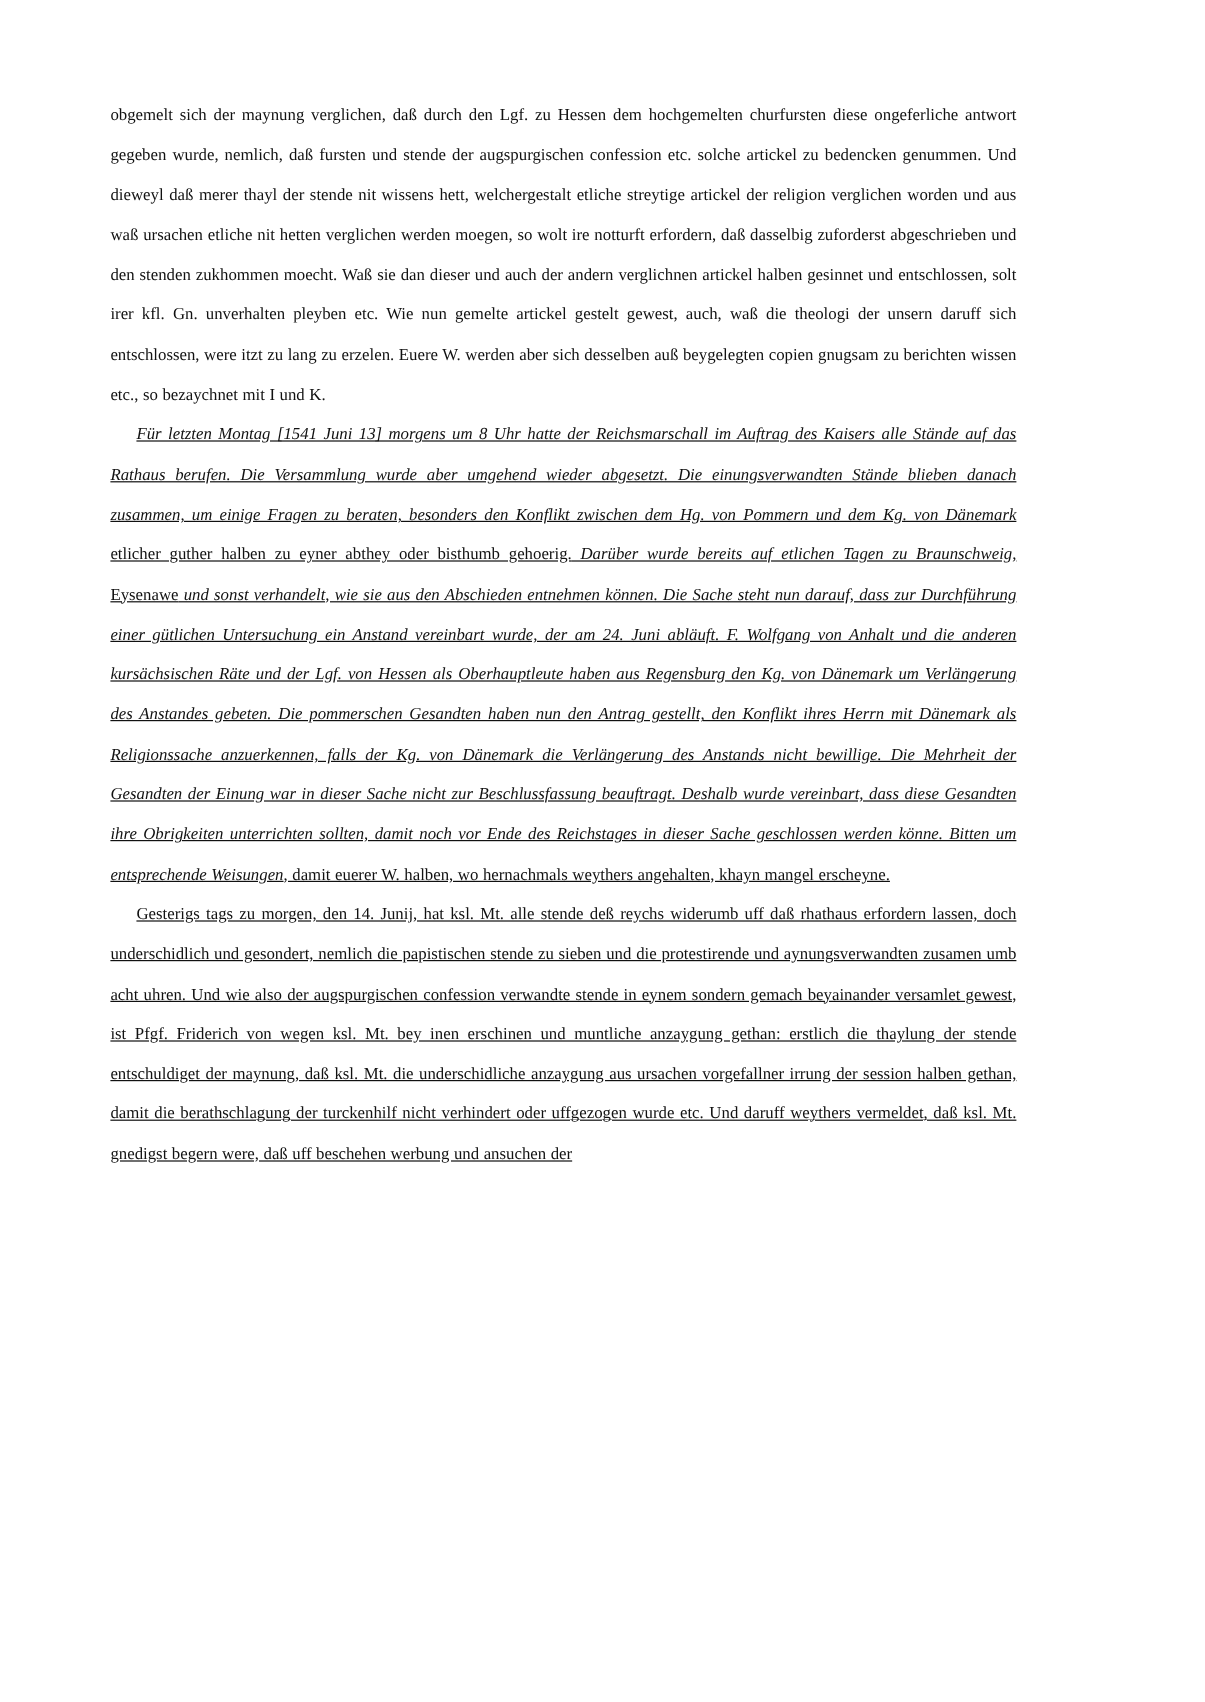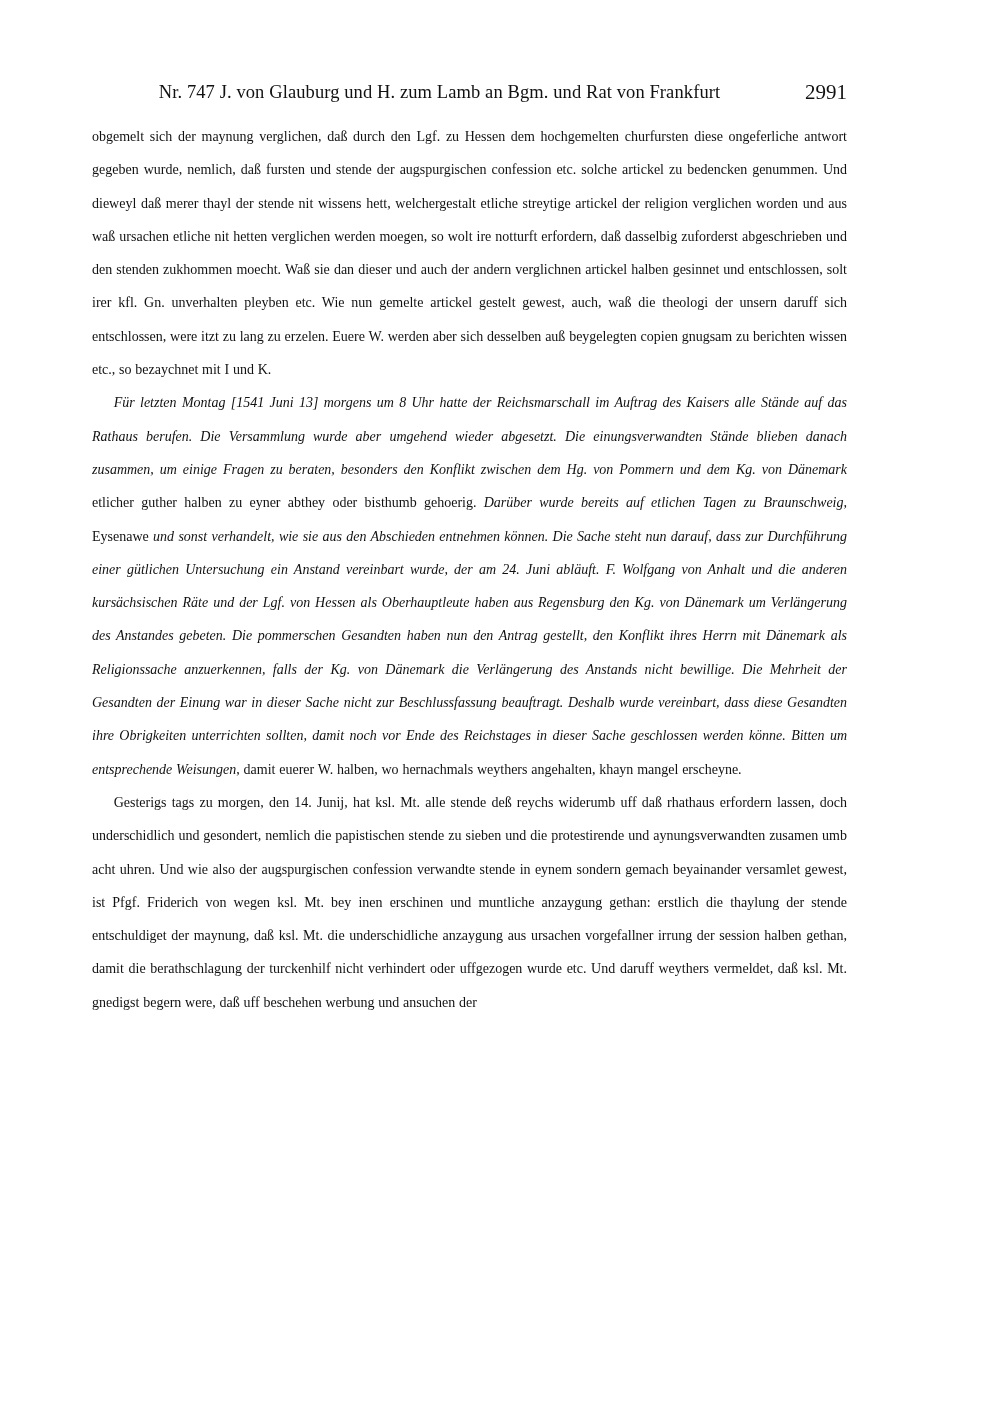--- a/index.html
+++ b/index.html
@@ -54,42 +54,39 @@
     font-size: 14px;
     line-height: 33.3px;
     text-align: justify;
     text-justify: inter-word;
     hyphens: none;
     -webkit-hyphens: none;
     word-spacing: 0.02em;
   }
   p.para.indent {
     text-indent: 1.55em;
+    text-decoration: underline;
   }
   p.para.no-indent {
     text-indent: 0;
   }
   .ital {
     font-style: italic;
   }
   .rom {
     font-style: normal;
   }
 </style>
 </head>
 <body>
 
 <div class="page">
 
   <div class="content">
 
-    <div class="running-head">
-      <span class="rh-title">Nr. 747 J. von Glauburg und H. zum Lamb an Bgm. und Rat von Frankfurt</span>
-      <span class="rh-folio">2991</span>
-    </div>
 
     <div class="body-text">
 
       <p class="para no-indent">obgemelt sich der maynung verglichen, daß durch den Lgf. zu Hessen dem hochgemelten churfursten diese ongeferliche antwort gegeben wurde, nemlich, daß fursten und stende der augspurgischen confession etc. solche artickel zu bedencken genummen. Und dieweyl daß merer thayl der stende nit wissens hett, welchergestalt etliche streytige artickel der religion verglichen worden und aus waß ursachen etliche nit hetten verglichen werden moegen, so wolt ire notturft erfordern, daß dasselbig zuforderst abgeschrieben und den stenden zukhommen moecht. Waß sie dan dieser und auch der andern verglichnen artickel halben gesinnet und entschlossen, solt irer kfl. Gn. unverhalten pleyben etc. Wie nun gemelte artickel gestelt gewest, auch, waß die theologi der unsern daruff sich entschlossen, were itzt zu lang zu erzelen. Euere W. werden aber sich desselben auß beygelegten copien gnugsam zu berichten wissen etc., so bezaychnet mit I und K.</p>
 
       <p class="para indent">
         <span class="ital">Für letzten Montag [1541 Juni 13] morgens um 8 Uhr hatte der Reichsmarschall im Auftrag des Kaisers alle Stände auf das Rathaus berufen. Die Versammlung wurde aber umgehend wieder abgesetzt. Die einungsverwandten Stände blieben danach zusammen, um einige Fragen zu beraten, besonders den Konflikt zwischen dem Hg. von Pommern und dem Kg. von Dänemark</span><span class="rom"> etlicher guther halben zu eyner abthey oder bisthumb gehoerig.</span><span class="ital"> Darüber wurde bereits auf etlichen Tagen zu Braunschweig,</span><span class="rom"> Eysenawe</span><span class="ital"> und sonst verhandelt, wie sie aus den Abschieden entnehmen können. Die Sache steht nun darauf, dass zur Durchführung einer gütlichen Untersuchung ein Anstand vereinbart wurde, der am 24. Juni abläuft. F. Wolfgang von Anhalt und die anderen kursächsischen Räte und der Lgf. von Hessen als Oberhauptleute haben aus Regensburg den Kg. von Dänemark um Verlängerung des Anstandes gebeten. Die pommerschen Gesandten haben nun den Antrag gestellt, den Konflikt ihres Herrn mit Dänemark als Religionssache anzuerkennen, falls der Kg. von Dänemark die Verlängerung des Anstands nicht bewillige. Die Mehrheit der Gesandten der Einung war in dieser Sache nicht zur Beschlussfassung beauftragt. Deshalb wurde vereinbart, dass diese Gesandten ihre Obrigkeiten unterrichten sollten, damit noch vor Ende des Reichstages in dieser Sache geschlossen werden könne. Bitten um entsprechende Weisungen</span><span class="rom">, damit euerer W. halben, wo hernachmals weythers angehalten, khayn mangel erscheyne.</span>
       </p>
 
       <p class="para indent">Gesterigs tags zu morgen, den 14. Junij, hat ksl. Mt. alle stende deß reychs widerumb uff daß rhathaus erfordern lassen, doch underschidlich und gesondert, nemlich die papistischen stende zu sieben und die protestirende und aynungsverwandten zusamen umb acht uhren. Und wie also der augspurgischen confession verwandte stende in eynem sondern gemach beyainander versamlet gewest, ist Pfgf. Friderich von wegen ksl. Mt. bey inen erschinen und muntliche anzaygung gethan: erstlich die thaylung der stende entschuldiget der maynung, daß ksl. Mt. die underschidliche anzaygung aus ursachen vorgefallner irrung der session halben gethan, damit die berathschlagung der turckenhilf nicht verhindert oder uffgezogen wurde etc. Und daruff weythers vermeldet, daß ksl. Mt. gnedigst begern were, daß uff beschehen werbung und ansuchen der</p>

